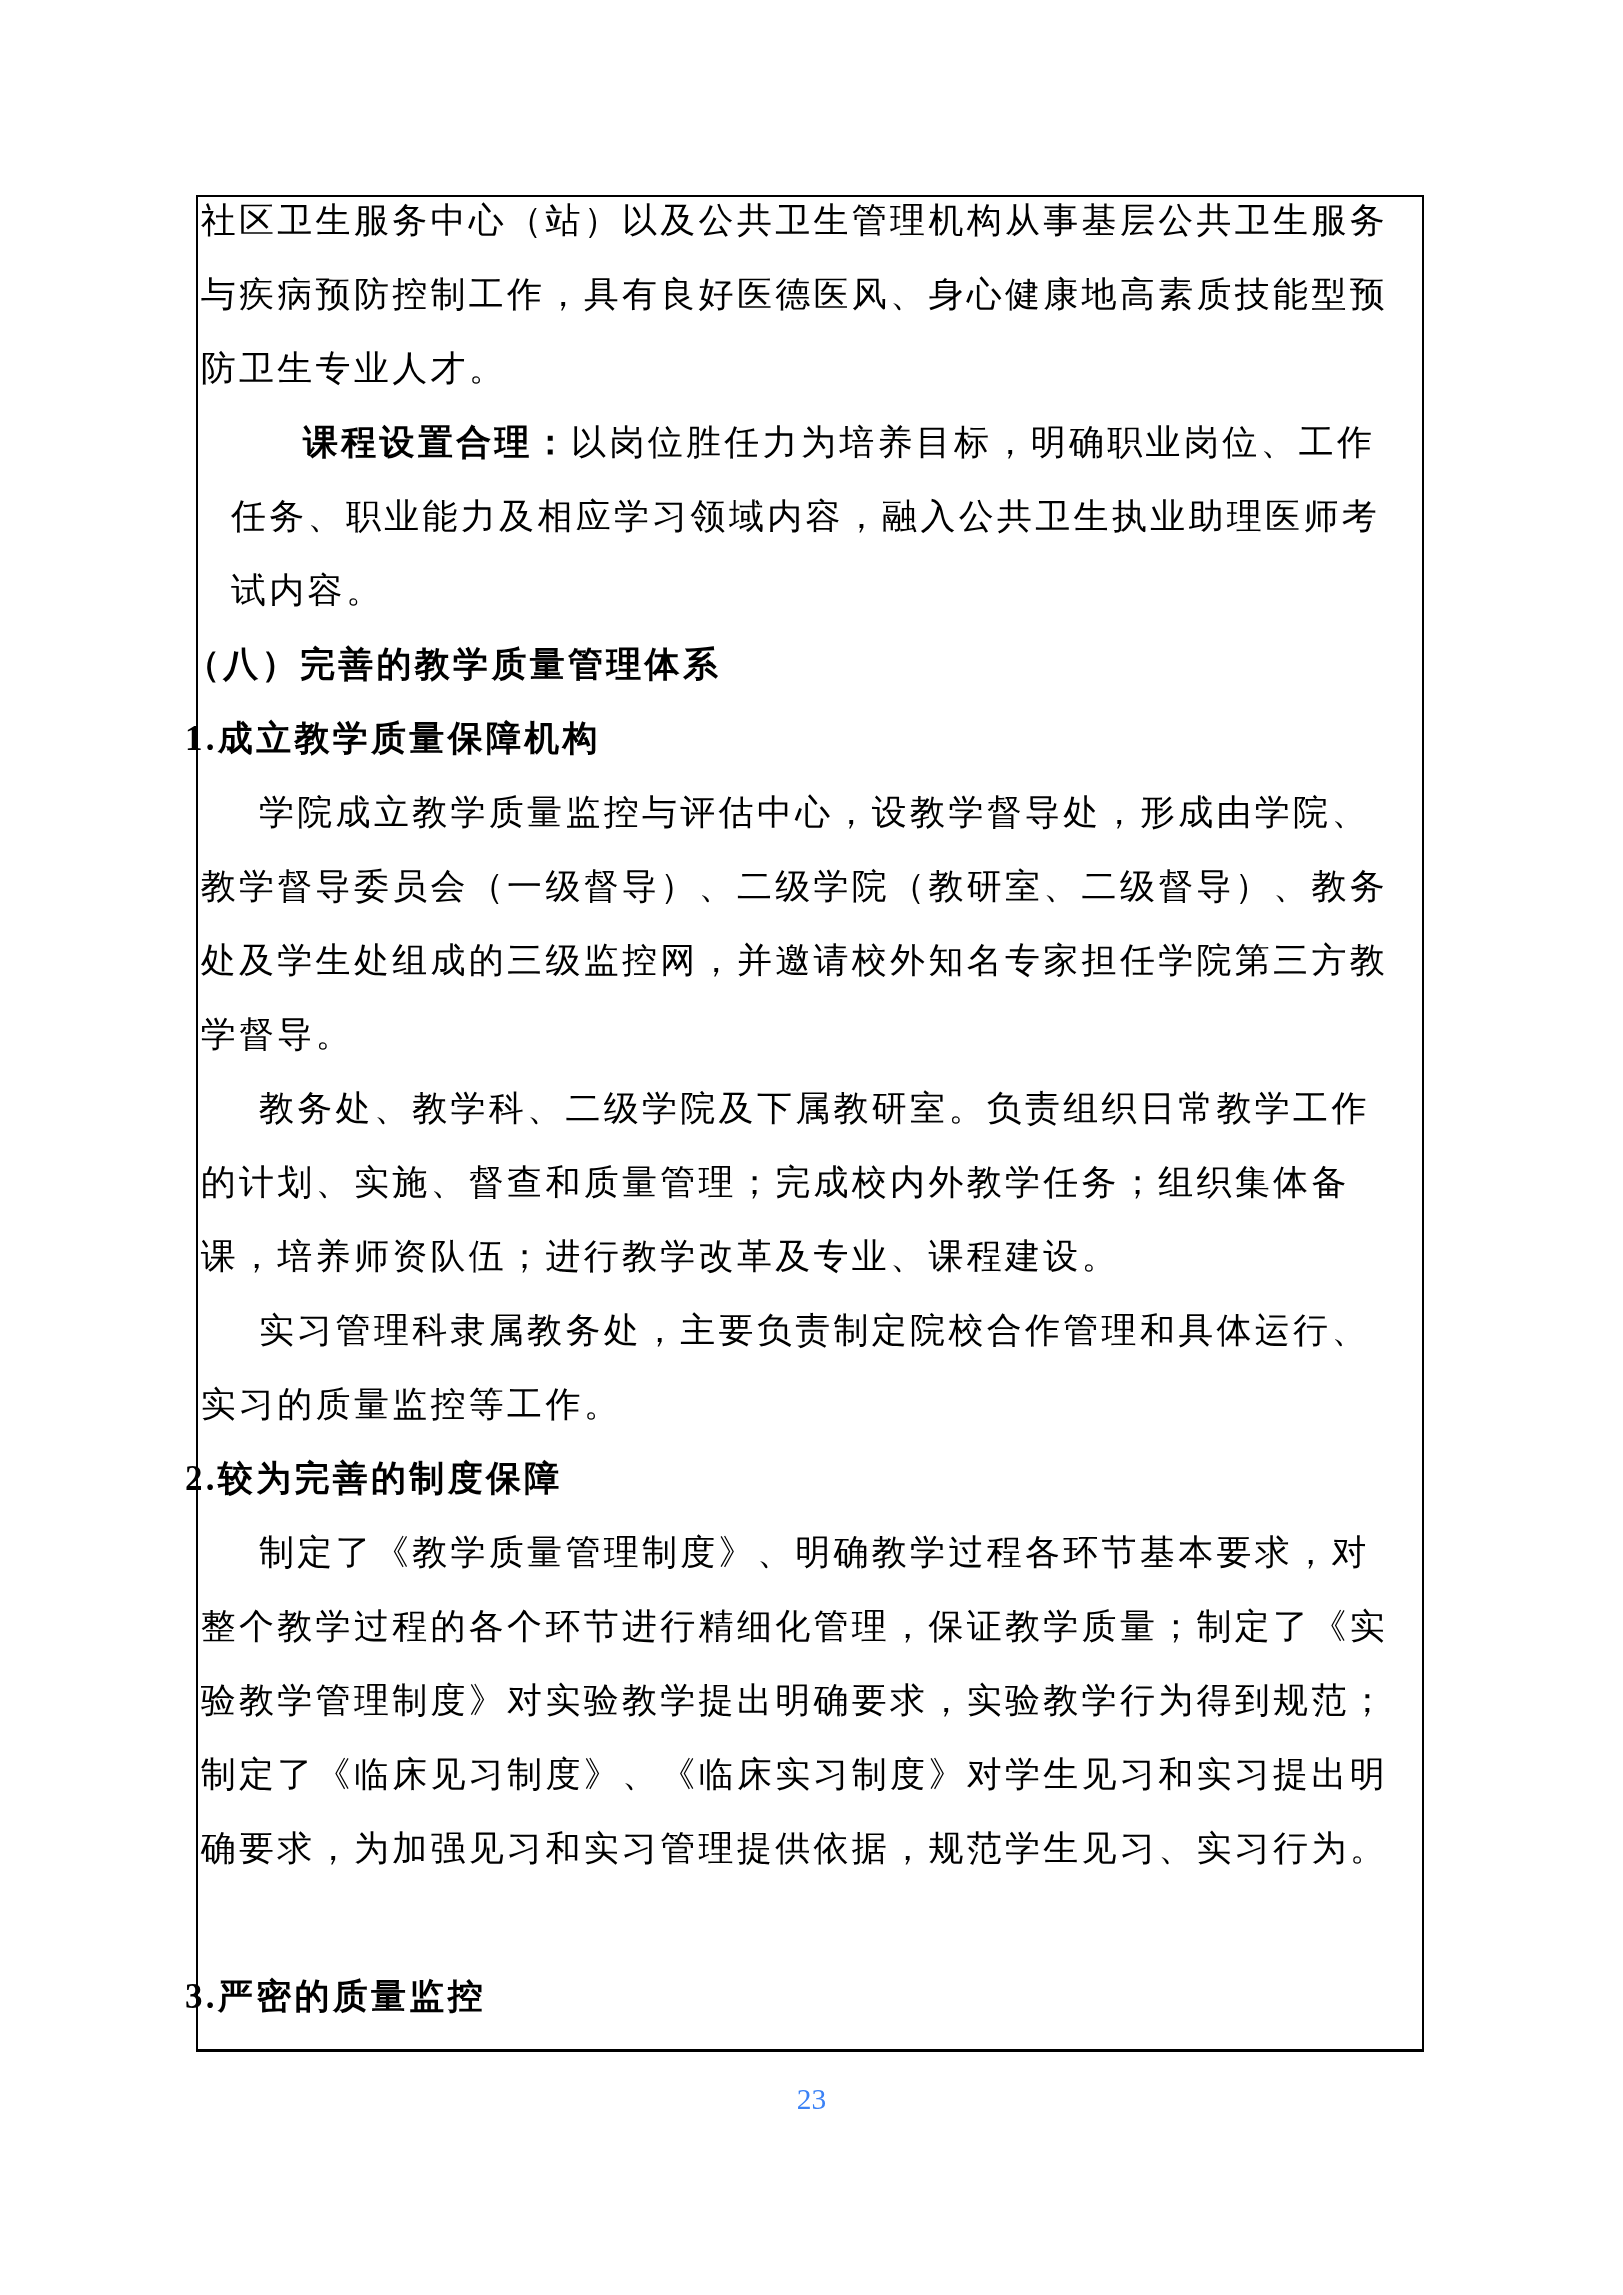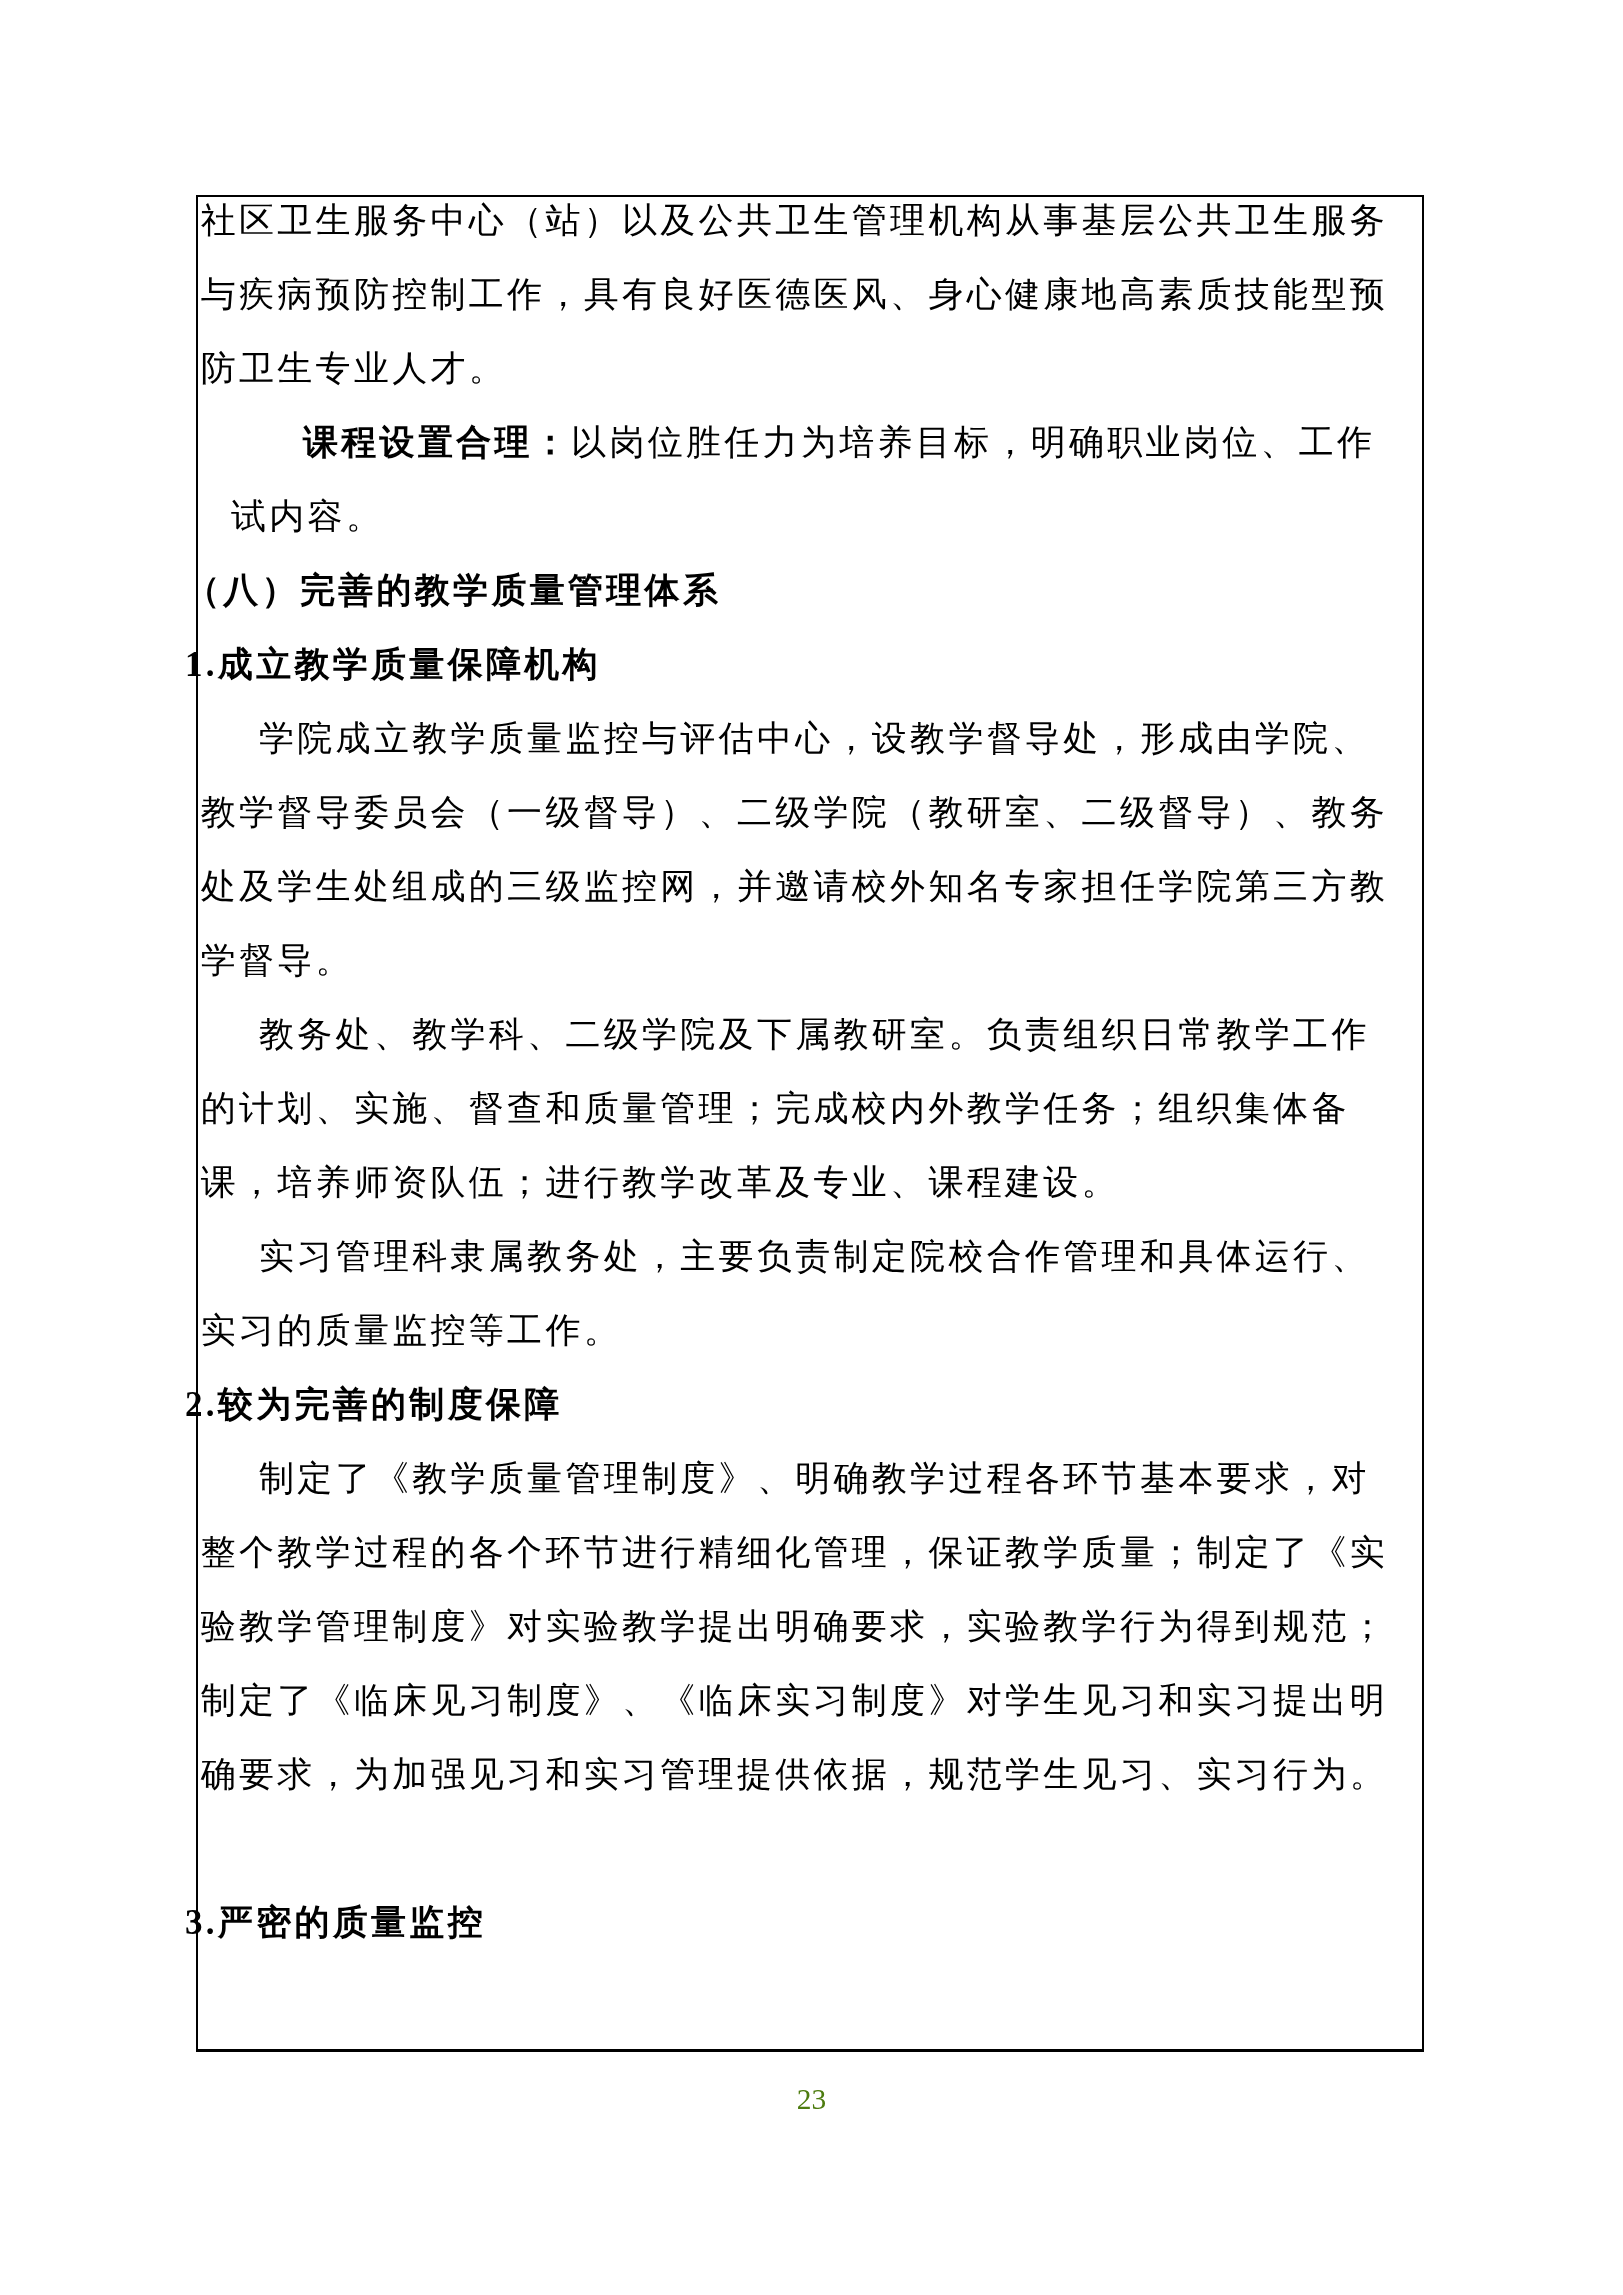--- a/index.html
+++ b/index.html
@@ -40,34 +40,35 @@
   .t-p2cont  {padding-left:46px;}
   .t-hnum    {font-weight:bold;}
   .t-hsec    {font-weight:bold;}
   .t-blank   {height:74px;}
   .b{font-weight:bold;}
   .page-number{
     position:absolute;
     left:0;top:2083px;width:1623px;
     text-align:center;
     font-size:29.4px;
-    color:#4d7c0f;
+    color:#3b82f6;
     font-family:"Liberation Serif","DejaVu Serif",serif;
   }
 </style>
 </head>
 <body>
 
 <div class="page">
   <div class="content-box"></div>
   <div class="text-area" id="lines-container">
       <div class="line t-flush"><span>社区卫生服务中心（站）以及公共卫生管理机构从事基层公共卫生服务</span></div>
       <div class="line t-flush"><span>与疾病预防控制工作，具有良好医德医风、身心健康地高素质技能型预</span></div>
       <div class="line t-flush"><span>防卫生专业人才。</span></div>
       <div class="line t-p2first"><span class="b">课程设置合理：</span><span>以岗位胜任力为培养目标，明确职业岗位、工作</span></div>
+      <div class="line t-p2cont"><span>任务、职业能力及相应学习领域内容，融入公共卫生执业助理医师考</span></div>
       <div class="line t-p2cont"><span>试内容。</span></div>
       <div class="line t-hsec"><span class="b">（八）完善的教学质量管理体系</span></div>
       <div class="line t-hnum"><span class="b">1.成立教学质量保障机构</span></div>
       <div class="line t-indent"><span>学院成立教学质量监控与评估中心，设教学督导处，形成由学院、</span></div>
       <div class="line t-flush"><span>教学督导委员会（一级督导）、二级学院（教研室、二级督导）、教务</span></div>
       <div class="line t-flush"><span>处及学生处组成的三级监控网，并邀请校外知名专家担任学院第三方教</span></div>
       <div class="line t-flush"><span>学督导。</span></div>
       <div class="line t-indent"><span>教务处、教学科、二级学院及下属教研室。负责组织日常教学工作</span></div>
       <div class="line t-flush"><span>的计划、实施、督查和质量管理；完成校内外教学任务；组织集体备</span></div>
       <div class="line t-flush"><span>课，培养师资队伍；进行教学改革及专业、课程建设。</span></div>

